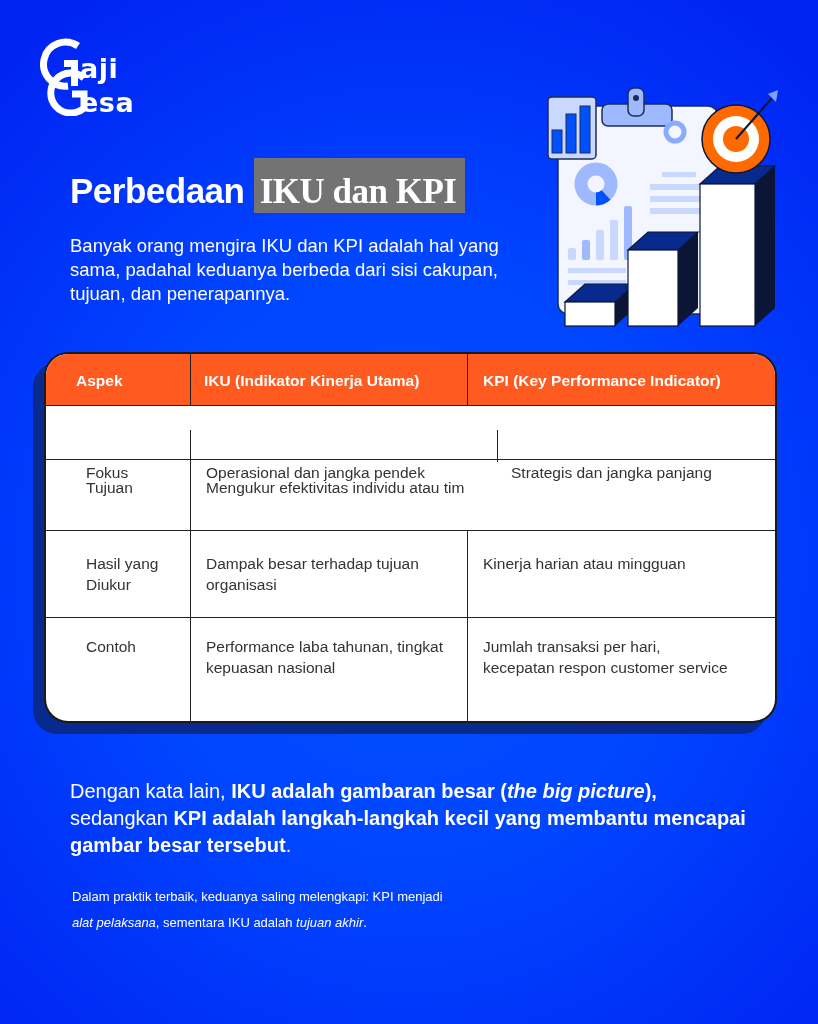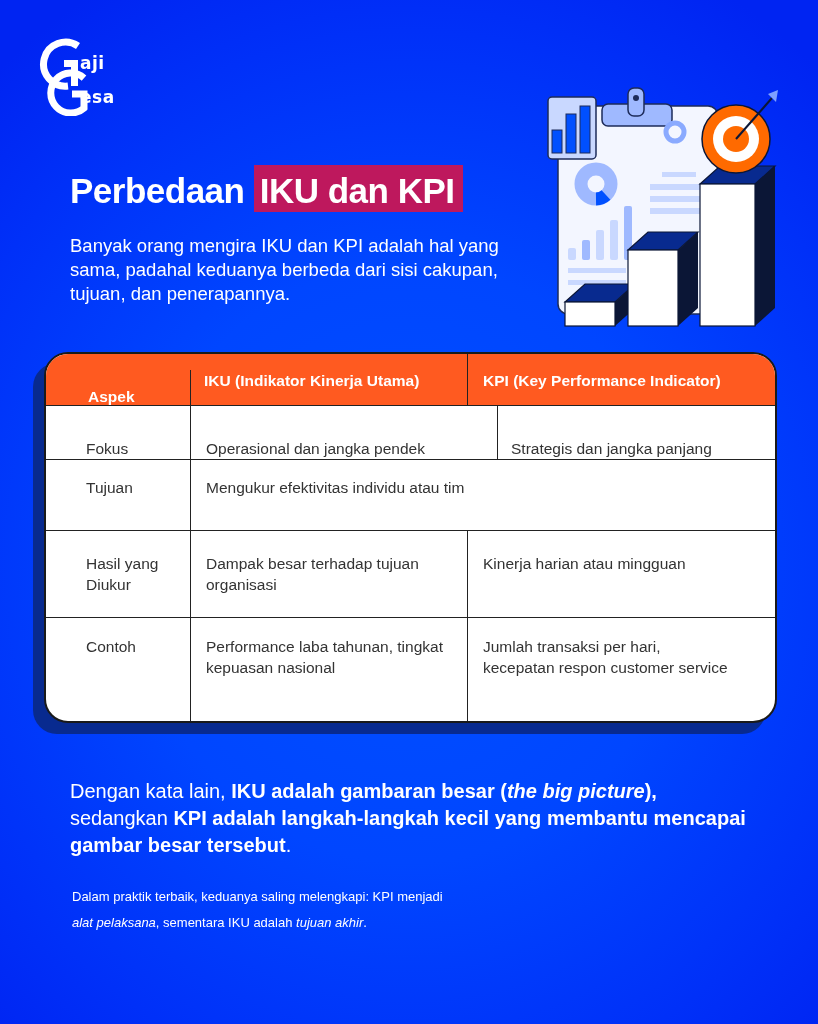--- a/index.html
+++ b/index.html
@@ -5,47 +5,47 @@
   * { box-sizing: border-box; margin: 0; padding: 0; }
   html, body { width: 818px; height: 1024px; overflow: hidden; }
   body {
     font-family: "Liberation Sans", sans-serif;
     background: radial-gradient(ellipse 75% 65% at 50% 55%, #0050ff 0%, #0046ff 45%, #0030f8 80%, #0024f2 100%);
     color: #fff;
     position: relative;
   }
   .logo { position: absolute; left: 38px; top: 38px; width: 120px; height: 80px; }
   .logo .g-shape { position: absolute; left: 0; top: 0; width: 60px; height: 78px; }
-  .logo .word { position: absolute; font-family: "DejaVu Sans", sans-serif; font-weight: bold; color: #fff; font-size: 17px; letter-spacing: 0.5px; }
+  .logo .word { position: absolute; font-family: "DejaVu Sans", sans-serif; font-weight: bold; color: #fff; font-size: 27px; letter-spacing: 0.5px; }
   .logo .w1 { left: 42px; top: 15px; }
   .logo .w2 { left: 42px; top: 49px; }
 
   .title { position: absolute; left: 70px; top: 171px; font-size: 35px; color: #fff; white-space: nowrap; letter-spacing: -0.5px; }
-  .title .hl { background: #be185d; padding: 6px 8px 2px 6px; }
+  .title .hl { background: #737373; padding: 14px 8px 2px 6px; font-family: Liberation Serif, serif; }
   .title b { font-weight: bold; }
 
   .intro { position: absolute; left: 70px; top: 234px; width: 460px; font-size: 18.5px; line-height: 24px; color: #fff; }
 
   .illus { position: absolute; left: 530px; top: 84px; width: 270px; height: 250px; }
 
   .table-wrap { position: absolute; left: 44px; top: 352px; width: 733px; height: 371px; }
   .table-shadow { position: absolute; left: -11px; top: 11px; width: 733px; height: 371px; background: #082a8f; border-radius: 24px; }
   .table { position: absolute; left: 0; top: 0; width: 733px; height: 371px; background: #fff; border: 2px solid #1a1a1a; border-radius: 24px; overflow: hidden; }
   .row { display: flex; border-bottom: 1.5px solid #222; }
   .row:last-child { border-bottom: none; }
   .cell { color: #333; font-size: 15.5px; line-height: 21px; border-right: 1.5px solid #222; }
   .cell:last-child { border-right: none; }
   .c1 { width: 145px; padding-left: 40px; }
   .c2 { width: 277px; padding-left: 13px; }
   .c3 { flex: 1; padding-left: 15px; }
   .hdr { background: #ff5a20; height: 52px; }
   .hdr .cell { color: #fff; font-weight: bold; font-size: 15.5px; display: flex; align-items: center; height: 52px; }
-  .hdr .c1 { padding-left: 42px; margin-top: 16px; }
+  .hdr .c1 { padding-left: 30px; }
   .r1 { height: 54px; }
-  .r1 .cell { padding-top: 32px; }
+  .r1 .cell { padding-top: 32px; margin-top: 24px; }
   .r2 { height: 71px; }
   .r2 .cell { padding-top: 17px; }
   .r3 { height: 87px; }
   .r3 .cell { padding-top: 22px; }
   .r4 { flex: 1; }
   .r4 .cell { padding-top: 18px; }
   .r4 { height: 103px; }
 
   .summary { position: absolute; left: 70px; top: 778px; width: 700px; font-size: 20px; line-height: 27px; color: #fff; }
   .summary b { font-weight: bold; }

